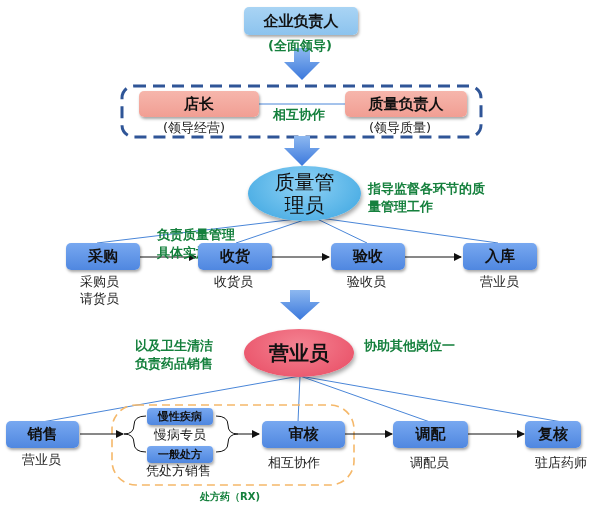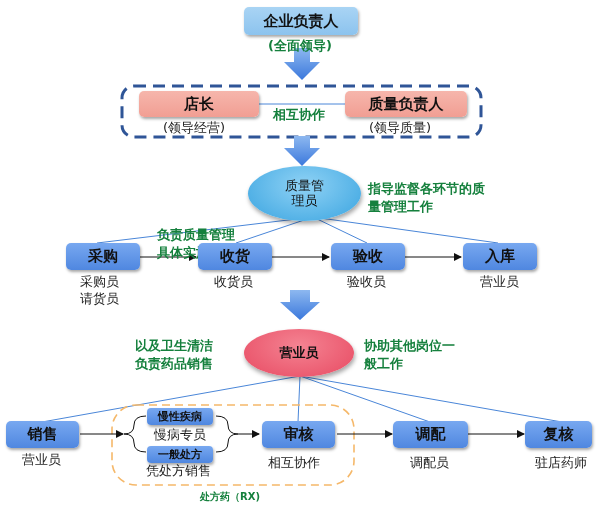--- a/index.html
+++ b/index.html
@@ -7,21 +7,21 @@
          font-family: "DejaVu Sans", sans-serif; }
   svg.lines { position: absolute; left: 0; top: 0; width: 616px; height: 515px; }
   .box { position: absolute; display: flex; align-items: center; justify-content: center;
          font-weight: bold; color: #111; border-radius: 5px; box-sizing: border-box;
          box-shadow: 1px 2px 3px rgba(0,0,0,0.35); font-size: 15px; }
   .lightblue { background: linear-gradient(#a9d4f4, #8cc3ee); }
   .pink { background: linear-gradient(#f6b6ac, #f19e93); }
   .blue { background: linear-gradient(#78a8f0, #4f87e0); }
   .small-blue { background: linear-gradient(#78a8f0, #4f87e0); font-size: 11px; border-radius: 4px; }
   .ellipse { position: absolute; display: flex; align-items: center; justify-content: center;
-             text-align: center; border-radius: 50%; font-size: 13px; color: #111;
+             text-align: center; border-radius: 50%; font-size: 20px; color: #111;
              box-shadow: 1px 3px 4px rgba(0,0,0,0.35); line-height: 1.15; }
   .ellipse.qm { background: radial-gradient(ellipse at 50% 35%, #8fd2f5, #3aa4e0); }
   .ellipse.sales { background: radial-gradient(ellipse at 50% 35%, #f48392, #e84a62); font-weight: bold; }
   .label { position: absolute; font-size: 13px; color: #222; text-align: center; line-height: 1.3; white-space: nowrap; }
   .orange { position: absolute; color: #15803d; font-size: 13px; font-weight: bold; line-height: 1.35; }
 </style>
 </head>
 <body>
 
 <svg class="lines" viewBox="0 0 616 515">
@@ -136,44 +136,43 @@
 
 <div class="ellipse sales" style="left:244px;top:329px;width:110px;height:48px;">
   <span>营业员</span>
 </div>
 <div class="orange" style="left:135px;top:337px;">
   <div>以及卫生清洁</div>
   <div>负责药品销售</div>
 </div>
 <div class="orange" style="left:364px;top:337px;">
   <div>协助其他岗位一</div>
-  <div>般工作</div>
 </div>
 
 <div class="box blue" style="left:6px;top:421px;width:73px;height:27px;">
   <span>销售</span>
 </div>
 <div class="label" style="left:22px;top:452px;">营业员</div>
 
 <div class="box small-blue" style="left:147px;top:408px;width:66px;height:17px;">
   <span>慢性疾病</span>
 </div>
 <div class="label" style="left:154px;top:427px;">慢病专员</div>
 <div class="box small-blue" style="left:147px;top:446px;width:66px;height:17px;">
   <span>一般处方</span>
 </div>
 <div class="label" style="left:146px;top:463px;">凭处方销售</div>
 <div class="orange" style="left:200px;top:490px;font-size:10px;">处方药（RX)</div>
 
-<div class="box blue" style="left:262px;top:421px;width:73px;height:27px;text-align:right;">
+<div class="box blue" style="left:262px;top:421px;width:83px;height:27px;text-align:right;">
   <span>审核</span>
 </div>
 <div class="label" style="left:268px;top:455px;">相互协作</div>
 
 <div class="box blue" style="left:393px;top:421px;width:75px;height:27px;">
   <span>调配</span>
 </div>
 <div class="label" style="left:410px;top:455px;">调配员</div>
 
-<div class="box blue" style="left:525px;top:421px;width:67px;height:27px;">
+<div class="box blue" style="left:525px;top:421px;width:56px;height:27px;">
   <span>复核</span>
 </div>
 <div class="label" style="left:535px;top:455px;">驻店药师</div>
 
 </body></html>

